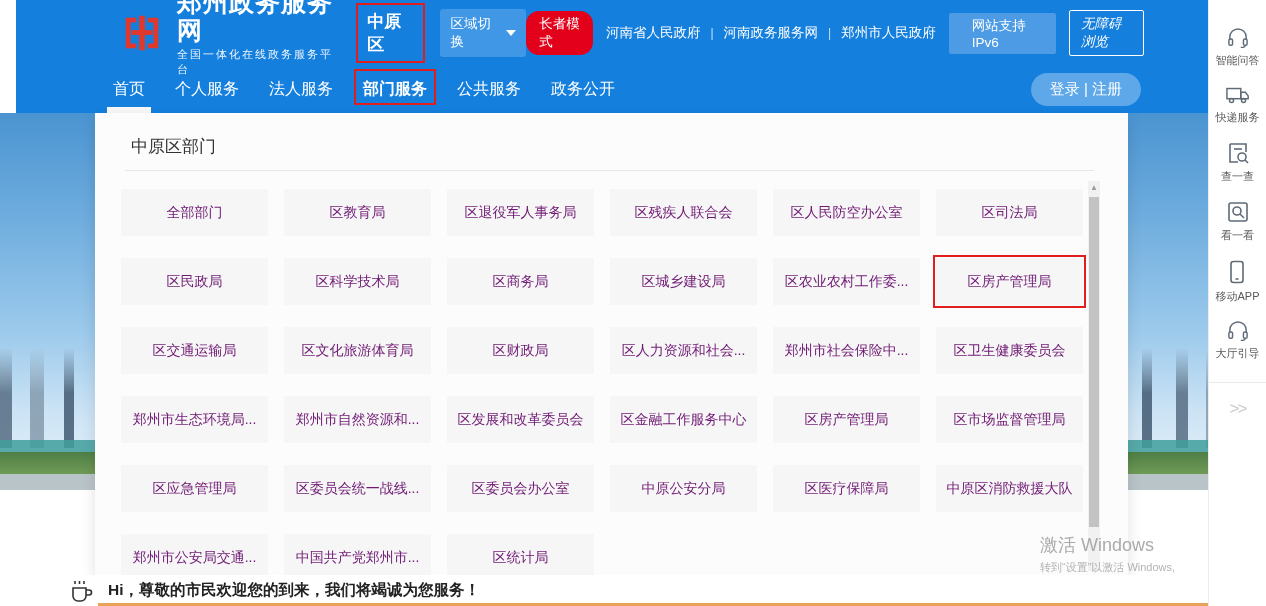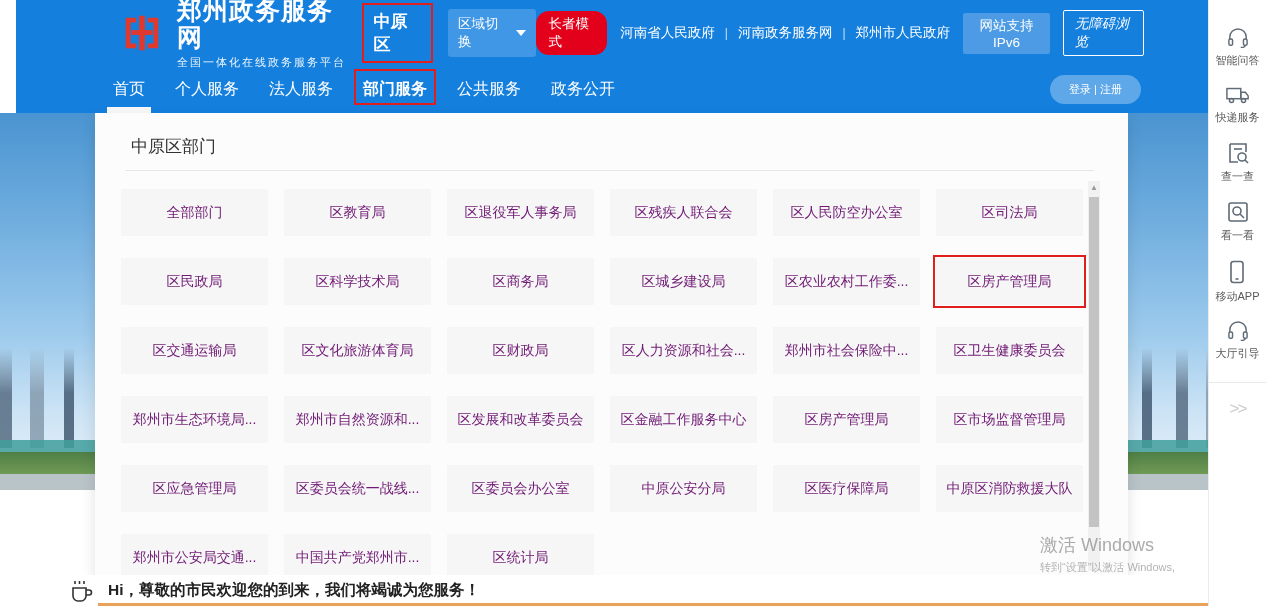--- a/index.html
+++ b/index.html
@@ -34,31 +34,31 @@
   .region-name::after { content:""; position:absolute; inset:-7px -11px; border:2px solid #e01e1e; }
   .region-switch { margin-left:26px; background:#3f97e6; color:#fff; font-size:13.5px;
     padding:6px 10px; border-radius:3px; display:flex; align-items:center; gap:7px; cursor:pointer; }
   .caret-down { width:0; height:0; border-left:5px solid transparent; border-right:5px solid transparent;
     border-top:6px solid #fff; }
   .header-top-right { margin-left:auto; display:flex; align-items:center; gap:13px; }
   .elder-pill { background:#e3001b; color:#fff; font-size:13.5px; padding:4px 13px; border-radius:13px; cursor:pointer; }
   .gov-links { display:flex; align-items:center; gap:10px; color:#fff; font-size:13.5px; }
   .gov-links .sep { opacity:.75; font-size:12px; }
   .gov-link { cursor:pointer; white-space:nowrap; }
-  .ipv6-badge { background:#4c9be4; color:#fff; font-size:13.5px; padding:4px 9px; border-radius:2px;text-align:center; }
+  .ipv6-badge { background:#4c9be4; color:#fff; font-size:13.5px; padding:4px 23px; border-radius:2px; }
   .access-btn { border:1px solid #fff; color:#fff; font-size:13.5px; padding:4px 11px; border-radius:2px; cursor:pointer;font-style:italic; }
 
   .nav-row { display:flex; align-items:stretch; height:47px; padding-left:97px; padding-right:83px; }
   .nav-item { position:relative; display:flex; align-items:center; color:#fff; font-size:16px;
     margin-right:30px; cursor:pointer; white-space:nowrap; }
   .nav-item.active::after { content:""; position:absolute; left:-6px; right:-6px; bottom:0; height:6px; background:#f8f8f8; }
   .nav-item.bold { font-weight:bold; }
   .nav-item.annotated::before { content:""; position:absolute; left:-9px; right:-9px; top:3px; bottom:8px;
     border:2px solid #e01e1e; }
-  .login-pill { margin-left:auto; align-self:center; background:#5ea7e9; color:#fff; font-size:11px;
+  .login-pill { margin-left:auto; align-self:center; background:#5ea7e9; color:#fff; font-size:15px;
     padding:7px 19px; border-radius:17px; cursor:pointer; white-space:nowrap; }
 
   
   .panel { position:absolute; left:95px; top:113px; width:1033px; height:462px; background:#fcfcfc;
     box-shadow:0 6px 14px rgba(0,0,0,.12); }
   .panel-title { font-size:17px; color:#333; padding:22px 0 12px 36px; }
   .panel-rule { border:none; border-top:1px solid #e6e6e6; margin:0 34px 0 30px; }
   .dept-grid { display:grid; grid-template-columns:repeat(6,147px); column-gap:16px; row-gap:22px;
     padding:18px 0 0 26px; }
   .dept-btn { width:147px; height:47px; background:#f6f6f6; color:#701a75; font-size:14px;

